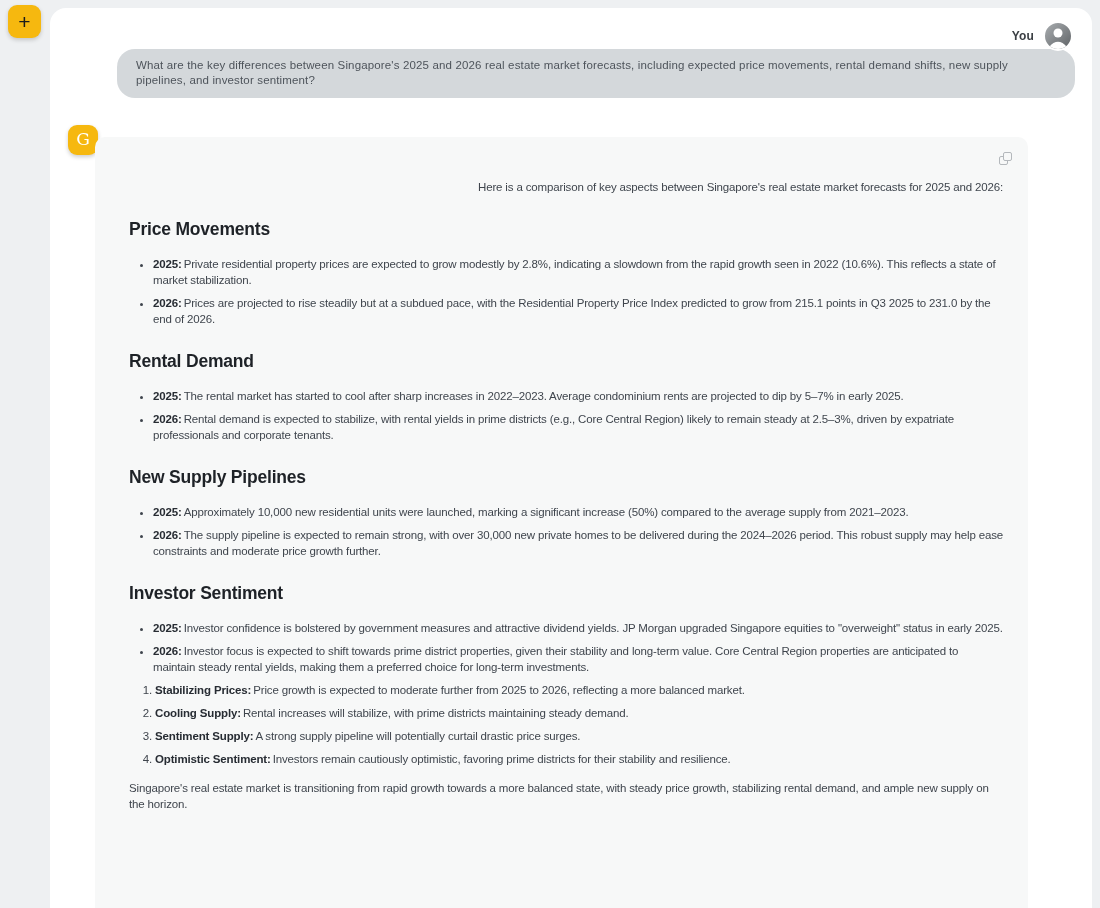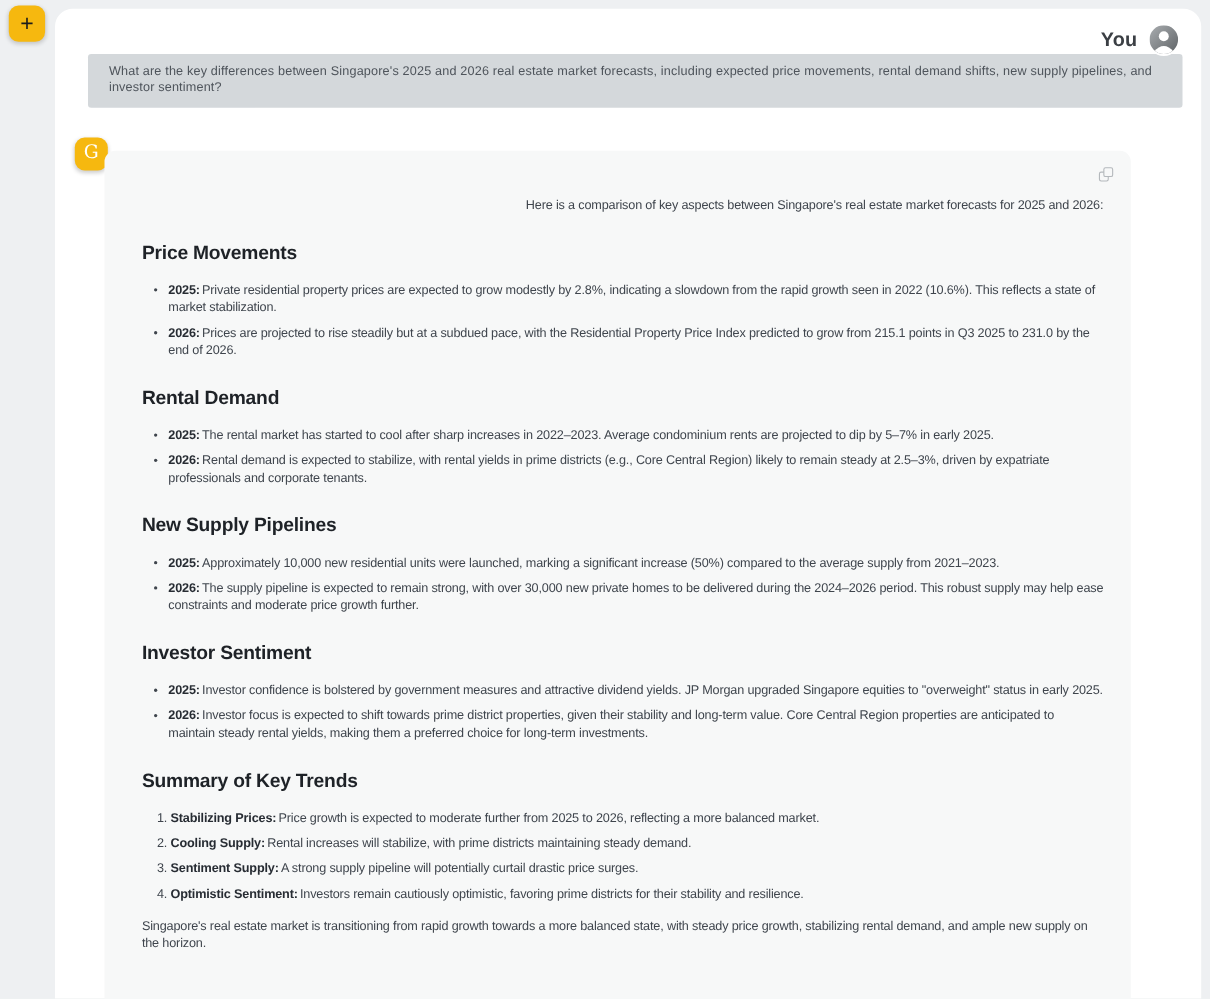--- a/index.html
+++ b/index.html
@@ -47,45 +47,46 @@
     justify-content: flex-end;
     align-items: center;
     gap: 9px;
     height: 36px;
     padding-right: 2px;
     position: relative;
     z-index: 2;
     margin-bottom: -5px;
   }
   .user-label {
-    font-size: 18px;
+    font-size: 12px;
     font-weight: 700;
     color: #3b3f44;
     letter-spacing: 0.2px;
   }
   .user-avatar {
     width: 30px; height: 30px;
     border-radius: 50%;
     border: 2px solid #ffffff;
     background: linear-gradient(135deg, #a9adb0 0%, #5f6366 100%);
     overflow: hidden;
     flex: 0 0 auto;
   }
   .user-avatar svg { display: block; width: 100%; height: 100%; }
 
   .user-bubble {
     position: relative;
     z-index: 1;
     background: #d4d8db;
-    border-radius: 3px;
+    border-radius: 18px;
     padding: 9px 19px 10px;
     color: #4e545b;
     font-size: 11.5px;
     line-height: 15px;
     letter-spacing: 0.15px;
+    margin-left: 37px;
   }
 
   .assistant-row {
     position: relative;
     margin: 39px 0 0 15px;
   }
   .assistant-avatar {
     position: absolute;
     left: -27px; top: -12px;
     width: 30px; height: 30px;
@@ -215,21 +216,20 @@
           <li><span class="b">2025:</span><span>Approximately 10,000 new residential units were launched, marking a significant increase (50%) compared to the average supply from 2021–2023.</span></li>
           <li><span class="b">2026:</span><span>The supply pipeline is expected to remain strong, with over 30,000 new private homes to be delivered during the 2024–2026 period. This robust supply may help ease constraints and moderate price growth further.</span></li>
         </ul>
 
         <h3>Investor Sentiment</h3>
         <ul>
           <li><span class="b">2025:</span><span>Investor confidence is bolstered by government measures and attractive dividend yields. JP Morgan upgraded Singapore equities to "overweight" status in early 2025.</span></li>
           <li><span class="b">2026:</span><span>Investor focus is expected to shift towards prime district properties, given their stability and long-term value. Core Central Region properties are anticipated to maintain steady rental yields, making them a preferred choice for long-term investments.</span></li>
         </ul>
 
-        <h3>Summary of Key Trends</h3>
         <ol>
           <li><span class="b">Stabilizing Prices:</span><span>Price growth is expected to moderate further from 2025 to 2026, reflecting a more balanced market.</span></li>
           <li><span class="b">Cooling Supply:</span><span>Rental increases will stabilize, with prime districts maintaining steady demand.</span></li>
           <li><span class="b">Sentiment Supply:</span><span>A strong supply pipeline will potentially curtail drastic price surges.</span></li>
           <li><span class="b">Optimistic Sentiment:</span><span>Investors remain cautiously optimistic, favoring prime districts for their stability and resilience.</span></li>
         </ol>
 
         <p class="closing">Singapore's real estate market is transitioning from rapid growth towards a more balanced state, with steady price growth, stabilizing rental demand, and ample new supply on the horizon.</p>
 
       </div>

